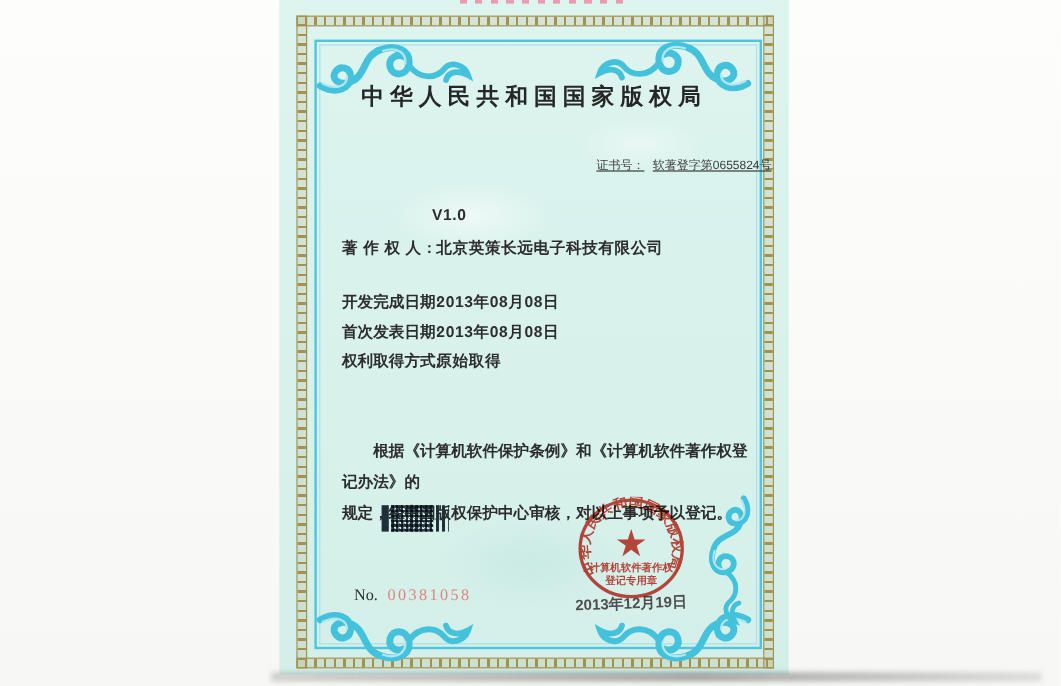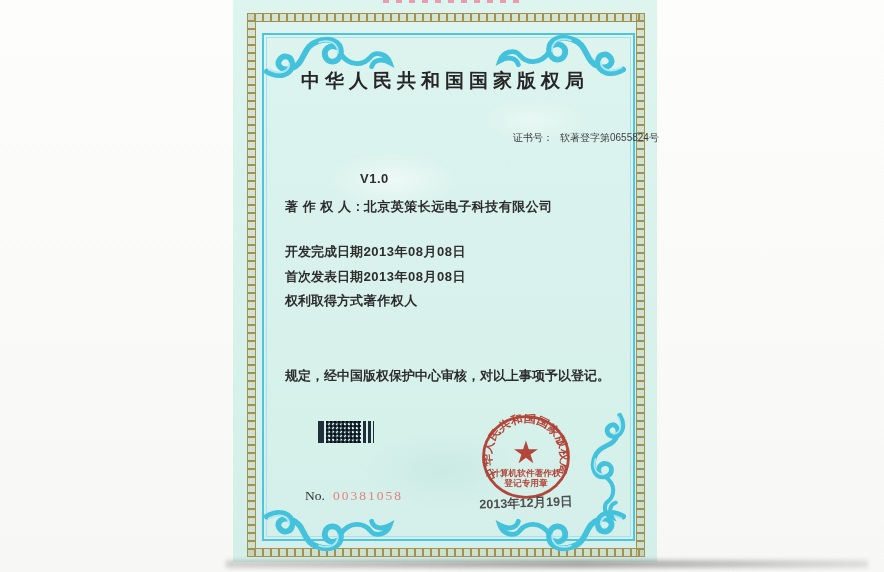--- a/index.html
+++ b/index.html
@@ -45,22 +45,22 @@
   .fl.br { left:262px; top:508px; transform:scale(-1,-1); }
   .fl.rm { left:318px; top:446px; width:110px; height:42px;
     transform:rotate(-90deg) scaleX(-1); transform-origin:55px 21px; }
 
   
   .issuer { position:absolute; left:0; top:68px; width:100%; text-align:center;
     font-size:19px; font-weight:bold; letter-spacing:5px; color:#262626; }
   .cert-title { position:absolute; left:0; top:95px; width:100%; text-align:center;
     font-size:25px; font-weight:bold; letter-spacing:4px; color:#1b1b1b;
     font-family:"Liberation Serif","DejaVu Serif",serif; }
-  .certno { position:absolute; left:280px; top:131px; font-size:10px; color:#3c3c3c;
-    white-space:nowrap; }
+  .certno { position:absolute; left:264px; top:131px; font-size:10px; color:#3c3c3c;
+    white-space:nowrap;text-decoration:underline; }
   .certno .lbl { margin-right:7px; }
 
   .row { position:absolute; left:52px; font-size:13px; font-weight:bold;
     color:#2d2d2d; white-space:nowrap; }
   .row .lab { display:inline-block; width:75px; text-align:justify;
     text-align-last:justify; }
   .row .val { letter-spacing:.5px; }
   .r-name  { top:153px; }
   .r-ver   { top:171px; left:127px; }
   .r-owner { top:198px; }
@@ -81,21 +81,21 @@
   .bc-matrix { flex:1;
     background-image:
       repeating-linear-gradient(90deg, rgba(30,45,55,.95) 0 2px, transparent 2px 4px),
       repeating-linear-gradient(0deg, rgba(30,45,55,.9) 0 2px, transparent 2px 4px),
       repeating-linear-gradient(45deg, rgba(30,45,55,.5) 0 1px, transparent 1px 3px);
     background-blend-mode:overlay; }
   .bc-right { width:11px; margin-left:2px;
     background:repeating-linear-gradient(90deg,#20303a 0 3px, transparent 3px 5px); }
 
   
-  .serial { position:absolute; left:72px; top:488px; font-size:13.5px;
+  .serial { position:absolute; left:62px; top:488px; font-size:13.5px;
     font-family:"Liberation Serif","DejaVu Serif",serif; color:#2f2f2f; }
   .serial .num { color:#e2837e; letter-spacing:2px; margin-left:8px; }
   .reg-date { position:absolute; left:245px; top:495px; width:96px;
     text-align:center; font-size:12.5px; font-weight:bold; color:#4e4e4e;
     transform:rotate(-2deg); }
 
   
   .seal { position:absolute; left:247px; top:414px; width:92px; height:86px;
     opacity:.92; mix-blend-mode:multiply; }
   .shadow { position:absolute; left:226px; top:560px; width:642px; height:8px;
@@ -160,24 +160,25 @@
     <div class="row r-dev">
       <span class="lab">开发完成日期:</span>
       <span class="val">2013年08月08日</span>
     </div>
     <div class="row r-pub">
       <span class="lab">首次发表日期:</span>
       <span class="val">2013年08月08日</span>
     </div>
     <div class="row r-acq">
       <span class="lab">权利取得方式:</span>
-      <span class="val">著作权人</span>
+      <span class="val">原始取得</span>
     </div>
 
     <div class="statement">
+      <div class="line1">根据《计算机软件保护条例》和《计算机软件著作权登记办法》的</div>
       <div class="line2">规定，经中国版权保护中心审核，对以上事项予以登记。</div>
     </div>
 
     <div class="barcode">
       <div class="bc-left"></div>
       <div class="bc-matrix"></div>
       <div class="bc-right"></div>
     </div>
 
     <div class="serial">

